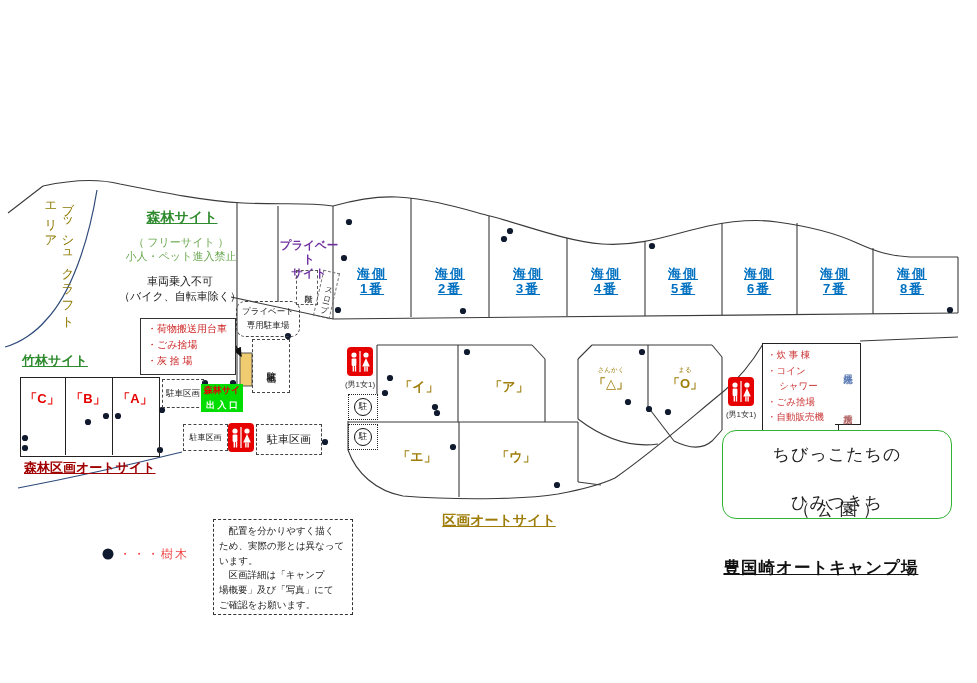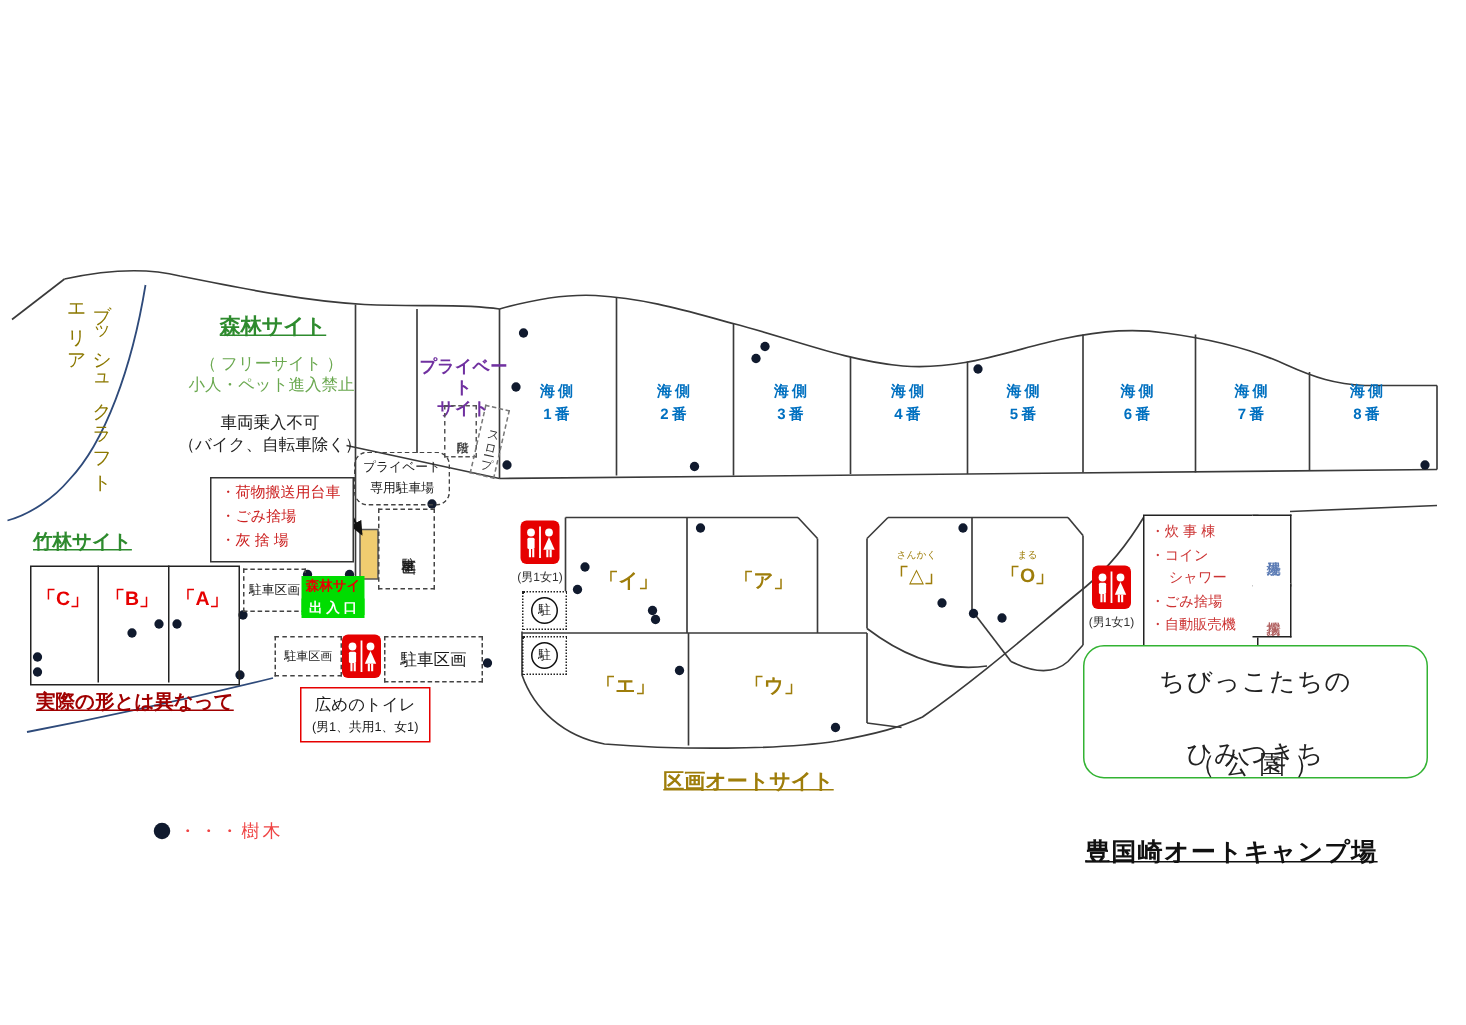--- a/index.html
+++ b/index.html
@@ -5,21 +5,21 @@
   html,body{margin:0;padding:0;background:#fff;}
   #stage{position:relative;width:977px;height:683px;background:#fff;overflow:hidden;
          font-family:"Liberation Sans","DejaVu Sans",sans-serif;color:#1a1a1a;}
   .abs{position:absolute;}
   .ctr{text-align:center;}
   .v{writing-mode:vertical-rl;text-orientation:upright;}
   .b{font-weight:bold;}
   .u{text-decoration:underline;}
   #page-title{left:340px;top:70px;width:350px;font-size:22px;letter-spacing:2px;color:#111;}
   .sea-head{left:540px;top:163px;width:200px;font-size:14px;color:#0070c0;}
-  .sea-cell{top:254px;width:60px;font-size:10px;color:#0070c0;font-weight:bold;line-height:15px;letter-spacing:2px;}
+  .sea-cell{top:266px;width:60px;font-size:13px;color:#0070c0;font-weight:bold;line-height:15px;letter-spacing:2px;text-decoration:underline;}
   .bushcraft{left:42px;top:194px;height:142px;font-size:12.5px;color:#8c7800;letter-spacing:2px;}
   .forest-title{left:130px;top:209px;width:104px;font-size:14px;color:#2e8b2e;}
   .forest-sub{left:106px;width:150px;font-size:11px;color:#6aa84f;}
   .forest-note{left:100px;width:160px;font-size:11px;color:#222;}
   .private-title{left:274px;top:238px;width:70px;font-size:11.5px;color:#7030a0;line-height:14px;}
   .stairs{left:296px;top:270px;width:20px;height:33px;border:1px dashed #555;font-size:8px;color:#333;
           display:flex;align-items:center;justify-content:center;}
   .slope{left:318px;top:271px;width:15px;height:45px;border:1px dashed #777;font-size:8px;color:#333;
          transform:rotate(13deg);display:flex;align-items:center;justify-content:center;}
   .pvt-park{left:236px;top:301px;width:62px;height:32px;border:1.2px dashed #444;border-radius:9px;
@@ -240,39 +240,35 @@
   </div>
 
   <div class="abs bamboo b u">竹林サイト</div>
 
   <div class="abs" style="left:20px;top:377px;width:138px;height:78px;border:1.5px solid #222;"></div>
   <div class="abs" style="left:65px;top:377px;width:1.2px;height:78px;background:#222;"></div>
   <div class="abs" style="left:112px;top:377px;width:1.2px;height:78px;background:#222;"></div>
   <div class="abs ctr cell-red" style="left:19px;">「C」</div>
   <div class="abs ctr cell-red" style="left:65px;">「B」</div>
   <div class="abs ctr cell-red" style="left:112px;">「A」</div>
-  <div class="abs forest-sec b u">実際の形とは異なって</div>
+  <div class="abs forest-sec b u">森林区画オートサイト</div>
 
   <div class="abs park-h" style="left:162px;top:379px;width:40px;height:27px;font-size:8.5px;">
     <span>駐車区画</span>
   </div>
   <div class="abs badge" style="top:384px;color:#e60000;">森林サイト</div>
   <div class="abs badge" style="top:399px;color:#fff;">出 入 口</div>
 
   <div class="abs park-h" style="left:183px;top:424px;width:43px;height:25px;font-size:8px;">
     <span>駐車区画</span>
   </div>
   <div class="abs park-h" style="left:256px;top:424px;width:64px;height:29px;font-size:11px;">
     <span>駐車区画</span>
   </div>
 
-  <div class="abs ctr wide-toilet">
-    <div style="font-size:11px;margin-top:3px;">広めのトイレ</div>
-    <div style="font-size:8.5px;margin-top:2px;">(男1、共用1、女1)</div>
-  </div>
 
   <div class="abs ctr toilet-lab" style="left:338px;top:379px;">(男1女1)</div>
   <div class="abs ctr toilet-lab" style="left:719px;top:409px;">(男1女1)</div>
 
   <div class="abs pbox" style="left:348px;top:394px;">
     <div class="pcirc">駐</div>
   </div>
   <div class="abs pbox" style="left:348px;top:424px;">
     <div class="pcirc">駐</div>
   </div>
@@ -301,17 +297,25 @@
     </div>
 
   <div class="abs green-box">
     <div class="abs ctr green-line" style="top:12px;">ちびっこたちの</div>
     <div class="abs ctr green-line" style="top:40px;margin-top:20px;">ひみつきち</div>
     <div class="abs ctr green-line" style="top:67px;">（ 公 園 ）</div>
   </div>
 
   <div class="abs ctr gold section-auto u">区画オートサイト</div>
 
+  <div class="abs note-box">
+    <div>　配置を分かりやすく描く</div>
+    <div>ため、実際の形とは異なって</div>
+    <div>います。</div>
+    <div>　区画詳細は「キャンプ</div>
+    <div>場概要」及び「写真」にて</div>
+    <div>ご確認をお願います。</div>
+  </div>
 
   <div class="abs legend-txt">・・・樹木</div>
 
   <div class="abs ctr camp-name b u">豊国崎オートキャンプ場</div>
 </div>
 
 </body></html>

